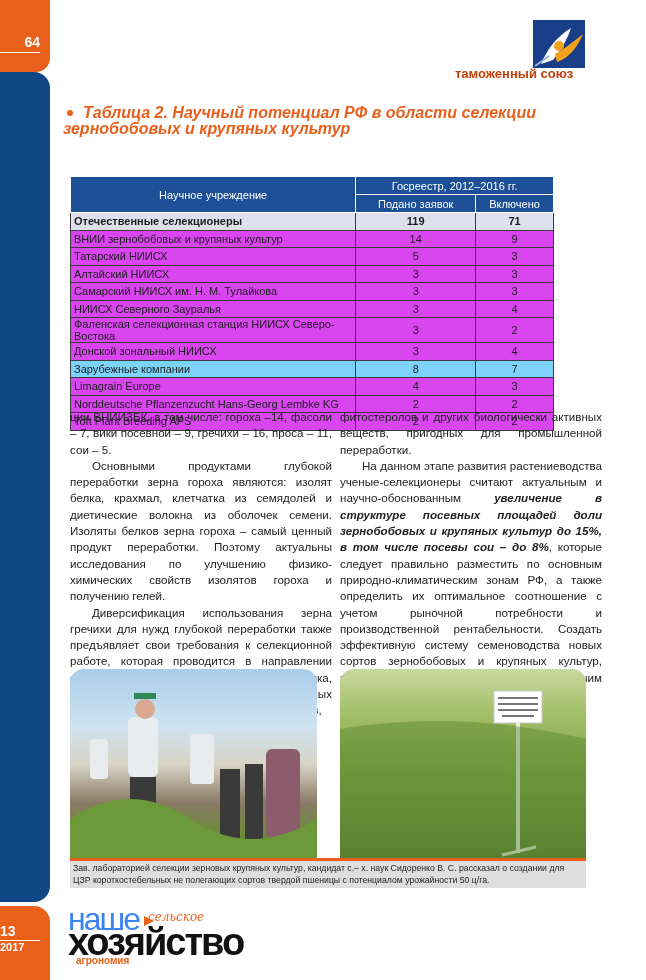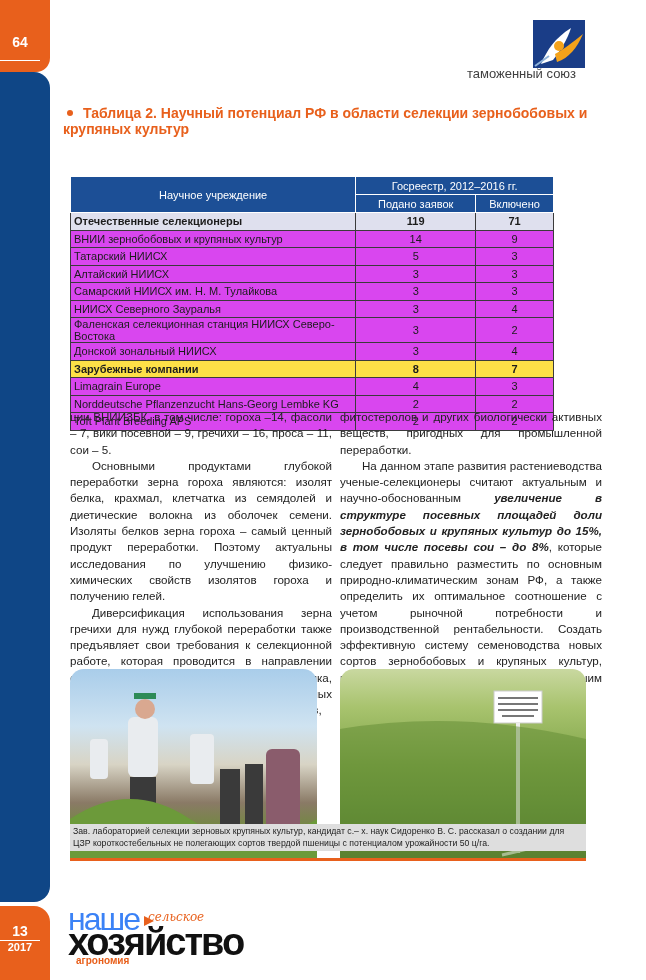--- a/index.html
+++ b/index.html
@@ -1,54 +1,54 @@
 <!DOCTYPE html>
 <html><head>
 <meta charset="utf-8">
 <style>
   html, body { margin:0; padding:0; }
   body { width:646px; height:980px; position:relative; background:#ffffff; overflow:hidden;
          font-family:"Liberation Sans", "DejaVu Sans", sans-serif; color:#1c1c1c; }
   .side-top { position:absolute; left:0; top:0; width:50px; height:72px; background:#e8601c; border-bottom-right-radius:14px; }
   .side-mid { position:absolute; left:0; top:72px; width:50px; height:830px; background:#0f4686; border-top-right-radius:16px; border-bottom-right-radius:16px; }
   .side-bot { position:absolute; left:0; top:906px; width:50px; height:74px; background:#e8601c; border-top-right-radius:16px; }
-  .page-num { position:absolute; left:0; top:34px; width:40px; color:#fff; font-weight:bold; font-size:14px; text-align:center;
-              border-bottom:1.5px solid #fff; padding-bottom:10px; }
-  .issue { position:absolute; left:0; top:923px; width:40px; color:#fff; font-weight:bold; text-align:center; }
+  .page-num { position:absolute; left:0; top:34px; width:40px; color:#fff; font-weight:bold; font-size:14px; text-align:right;
+              border-bottom:1.5px solid #fff; padding-bottom:2px; }
+  .issue { position:absolute; left:0; top:923px; width:40px; color:#fff; font-weight:bold; text-align:left; }
   .issue .num { font-size:14px; border-bottom:1.5px solid #fff; padding-bottom:1px; display:block; }
   .issue .year { font-size:11px; display:block; }
 
   .logo { position:absolute; left:533px; top:20px; width:52px; height:48px; background:#1a3d87; border-radius:2px; }
   .logo svg { position:absolute; left:0; top:0; }
-  .logo-text { position:absolute; left:455px; top:66px; width:133px; text-align:center; color:#404040; font-weight:normal; font-size:13px; }
-
-  .title { position:absolute; left:63px; top:105px; width:540px; color:#e8601c; font-weight:bold; font-size:14px; line-height:16px; }
+  .logo-text { position:absolute; left:455px; top:66px; width:133px; text-align:left; color:#c2410c; font-weight:bold; font-size:13px; }
+
+  .title { position:absolute; left:63px; top:105px; width:540px; color:#e8601c; font-weight:bold; font-size:16px; line-height:16px;font-style:italic; }
   .title .bullet { display:inline-block; width:6px; height:6px; border-radius:50%; background:#e8601c; margin:0 10px 2px 4px; vertical-align:middle; }
 
   table.t { position:absolute; left:70px; top:140px; width:484px; border-collapse:collapse; font-size:11px;margin-top:36px; }
   table.t th { background:#1c4f96; color:#fff; font-weight:normal; border:1px solid #ffffff; height:17px; padding:0; }
   table.t td { border:1px solid #3b3b3b; height:16.5px; padding:0 3px; }
   table.t td.n { text-align:center; }
   table.t tr.grp-ru td { background:#dfe0ee; font-weight:bold; }
   table.t tr.ru td { background:#d946ef; }
-  table.t tr.grp-foreign td { background:#fde047; font-weight:bold; }
+  table.t tr.grp-foreign td { background:#7dd3fc; font-weight:normal; }
   table.t tr.foreign td { background:#d946ef; }
 
   .col { position:absolute; top:409px; width:262px; font-size:11.6px; line-height:16.3px; text-align:justify; color:#222; }
   .col p { margin:0; }
   .col p.ind { text-indent:22px; }
   .col-left { left:70px; }
   .col-right { left:340px; }
   .em { font-weight:bold; font-style:italic; }
 
   .photo { position:absolute; top:669px; height:191px; overflow:hidden; border-top-left-radius:14px; border-top-right-radius:14px; }
   .photo-left { left:70px; width:247px; background:linear-gradient(180deg,#a9cdea 0%,#cfe3f1 30%,#d8d4c5 50%,#8a7a66 70%,#6f8a3c 85%,#5a7a2a 100%); }
   .photo-right { left:340px; width:246px; background:linear-gradient(180deg,#c9d8a0 0%,#a8c36e 20%,#7fa548 50%,#66903a 75%,#55772e 100%); }
   .orange-bar { position:absolute; left:70px; top:858px; width:516px; height:3px; background:#e8601c; }
-  .caption { position:absolute; left:70px; top:824px; width:510px; height:23px; padding:2px 3px; background:#dedede; font-size:8.7px; line-height:11.5px; color:#222; }
+  .caption { position:absolute; left:70px; top:861px; width:510px; height:23px; padding:2px 3px; background:#dedede; font-size:8.7px; line-height:11.5px; color:#222; }
   .mag-l1 { position:absolute; left:68px; top:905px; font-size:32px; font-weight:normal; letter-spacing:-2px; color:#3b82f6; line-height:28px; font-family:"Liberation Sans", sans-serif; }
   .mag-l2 { position:absolute; left:68px; top:928px; font-size:38px; font-weight:bold; letter-spacing:-2px; color:#111; line-height:28px; }
   .mag-script { position:absolute; left:148px; top:910px; font-size:12px; font-style:italic; color:#e8601c; font-family:"DejaVu Serif", serif; }
   .mag-sub { position:absolute; left:76px; top:955px; font-size:10px; font-weight:bold; color:#e8601c; }
   .mag-arrow { position:absolute; left:144px; top:916px; width:0; height:0; border-left:10px solid #e8601c; border-top:5px solid transparent; border-bottom:5px solid transparent; }
 </style>
 </head>
 <body>
 
 <div class="side-top"></div>

